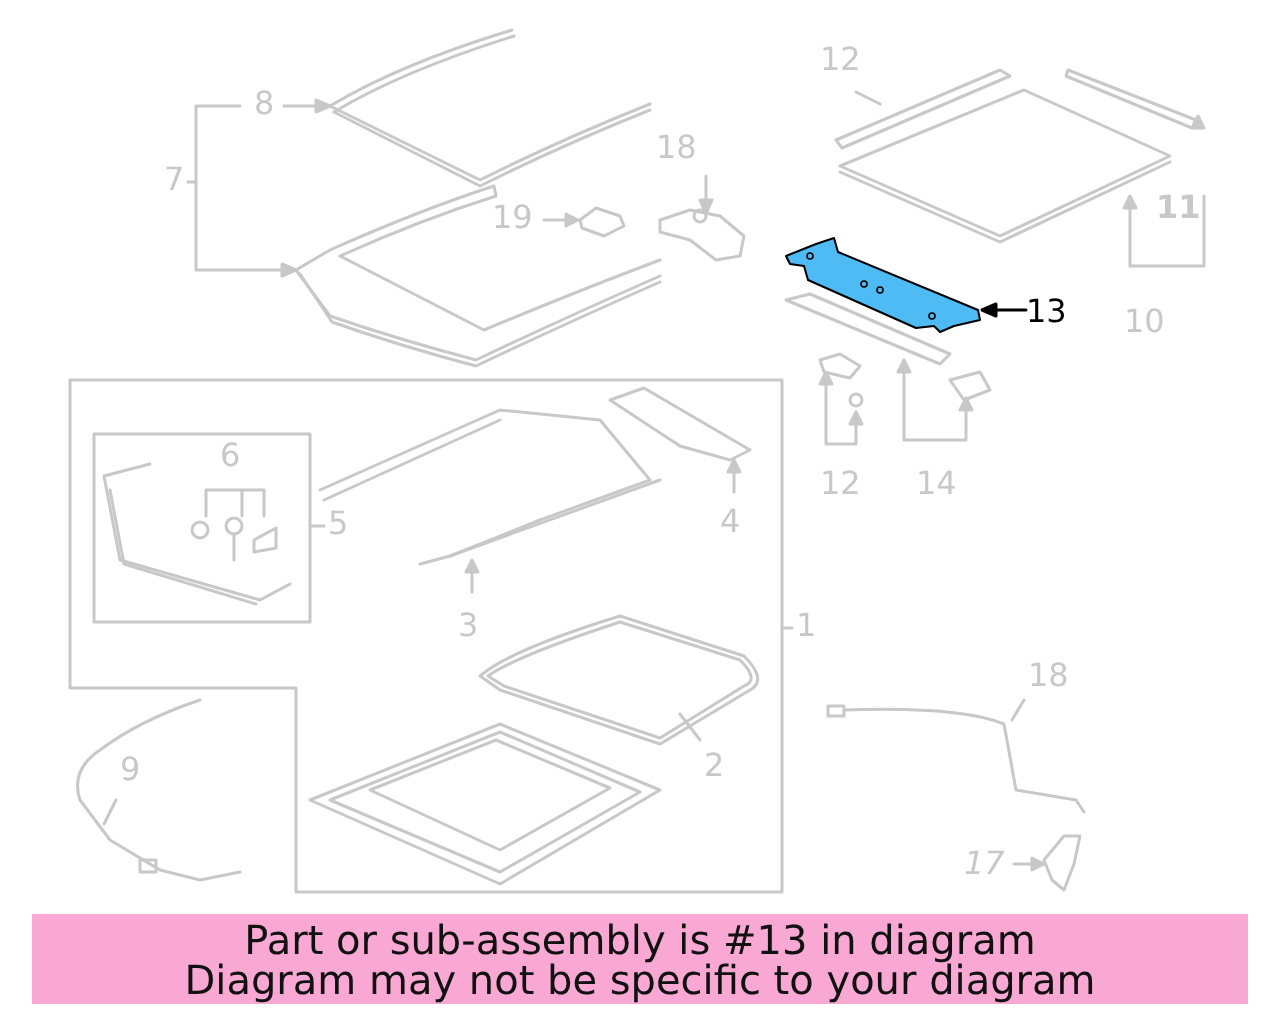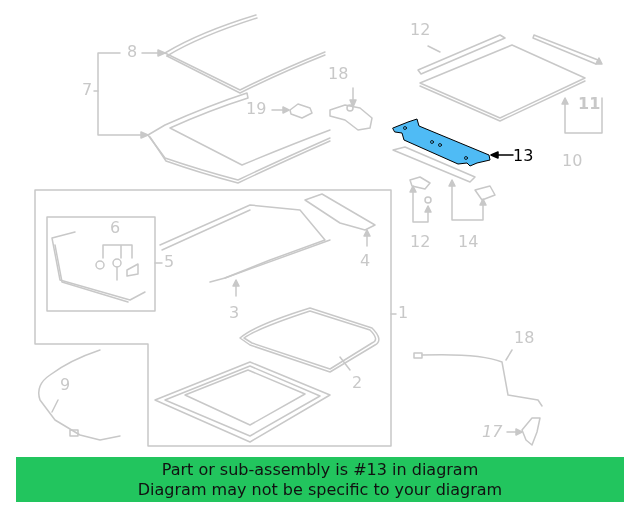--- a/index.html
+++ b/index.html
@@ -1,20 +1,20 @@
 <!DOCTYPE html>
 <html><head>
 <meta charset="utf-8">
 <style>
   html, body { margin: 0; padding: 0; background: #ffffff; }
   body { width: 640px; height: 512px; position: relative; overflow: hidden; font-family: "DejaVu Sans", sans-serif; }
   #diagram { position: absolute; left: 0; top: 0; width: 640px; height: 512px; }
   .callout { position: absolute; font-family: "DejaVu Sans", sans-serif; font-size: 16px; color: #c8c8c8; line-height: 1; }
   .callout.active { color: #000000; }
-  #banner { position: absolute; left: 16px; top: 457px; width: 608px; height: 45px; background: #22c55e; color: #111; text-align: center; font-size: 16px; line-height: 20px; padding-top: 3px; box-sizing: border-box; }
+  #banner { position: absolute; left: 16px; top: 457px; width: 608px; height: 45px; background: #f9a8d4; color: #111; text-align: center; font-size: 20px; line-height: 20px; padding-top: 3px; box-sizing: border-box; }
   #banner div { white-space: nowrap; }
 </style>
 </head>
 <body>
 
 <svg id="diagram" viewBox="0 0 640 512" xmlns="http://www.w3.org/2000/svg" fill="none" stroke="#c8c8c8" stroke-width="1.5" stroke-linejoin="round" stroke-linecap="round">
 
   <g>
     <path d="M120 53 H98 V135 H145"></path>
     <path d="M98 91 H94"></path>

